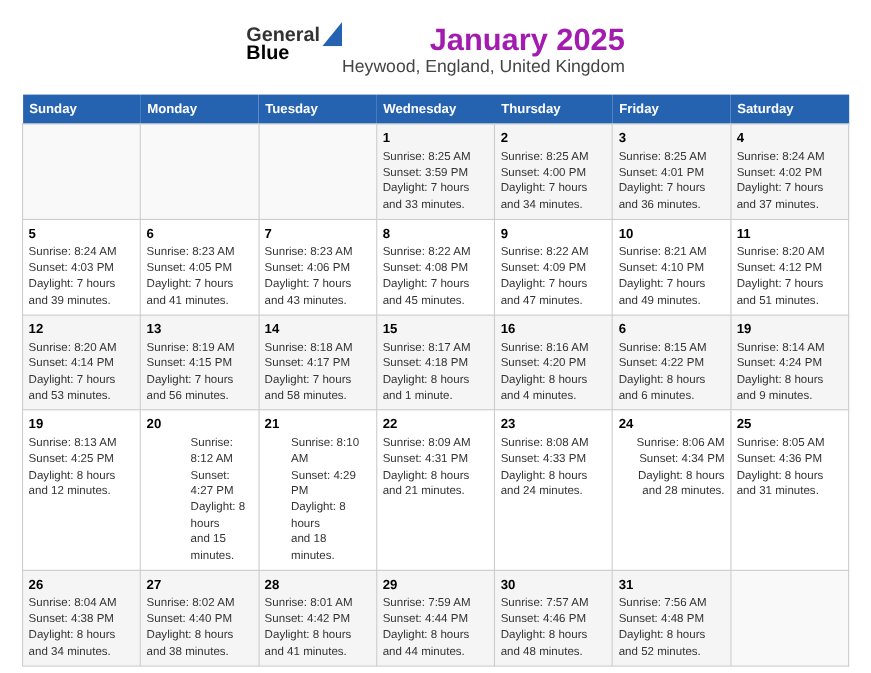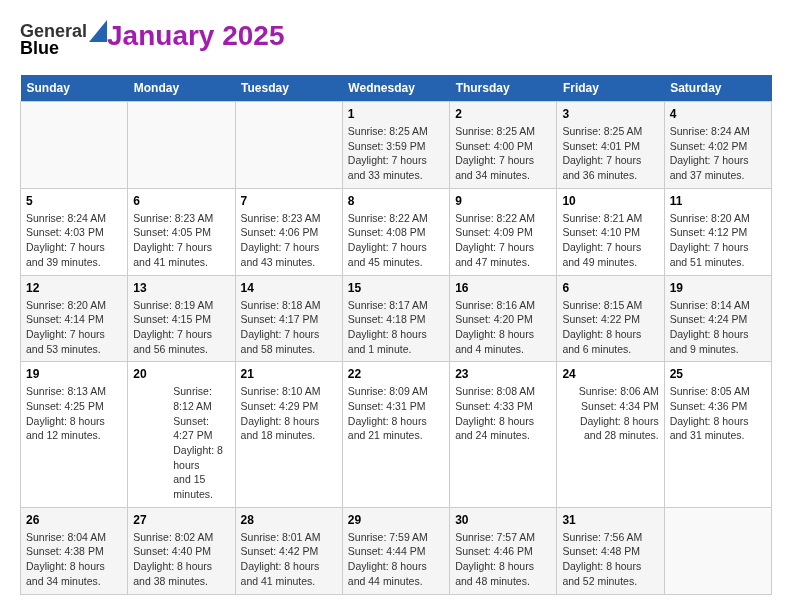--- a/index.html
+++ b/index.html
@@ -5,21 +5,21 @@
     * { box-sizing: border-box; margin: 0; padding: 0; }
     body {
       font-family: Arial, sans-serif;
       background: #fff;
       width: 792px;
       min-height: 612px;
       padding: 20px;
     }
     .header {
       display: flex;
-      justify-content: flex-start;
+      justify-content: center;
       align-items: flex-start;
       margin-bottom: 16px;
     }
     .logo {
       display: flex;
       align-items: center;
     }
     .logo-general { color: #333; }
     .logo-blue { color: #1a5fb4; }
     .title-block {
@@ -87,20 +87,21 @@
         <span class="logo-general" style="font-size:18px; font-weight:bold; color:#333;">General</span>
         <svg width="18" height="22" viewBox="0 0 18 22" style="margin-left:2px;">
           <polygon points="0,22 18,22 18,0" fill="#2563b0"></polygon>
         </svg>
       </div>
       <span class="logo-blue" style="font-size:18px; font-weight:bold; color:#000000; margin-top:-4px;">Blue</span>
     </div>
   </div>
   <div class="title-block">
     <h1>January 2025</h1>
+    <h2>Heywood, England, United Kingdom</h2>
   </div>
 </div>
 
 <table>
   <thead>
     <tr id="day-headers">
     <th>Sunday</th>
         <th>Monday</th>
         <th>Tuesday</th>
         <th>Wednesday</th>
@@ -255,21 +256,21 @@
         </td>
         <td>
           <span class="day-num">20</span>
           <div class="day-detail" style="white-space: pre-line; margin-left: 40px;">Sunrise: 8:12 AM
 Sunset: 4:27 PM
 Daylight: 8 hours
 and 15 minutes.</div>
         </td>
         <td>
           <span class="day-num">21</span>
-          <div class="day-detail" style="white-space: pre-line;">Sunrise: 8:10 AM
+          <div class="day-detail" style="white-space: pre-line; margin-left: 24px;">Sunrise: 8:10 AM
 Sunset: 4:29 PM
 Daylight: 8 hours
 and 18 minutes.</div>
         </td>
         <td>
           <span class="day-num">22</span>
           <div class="day-detail" style="white-space: pre-line;">Sunrise: 8:09 AM
 Sunset: 4:31 PM
 Daylight: 8 hours
 and 21 minutes.</div>

